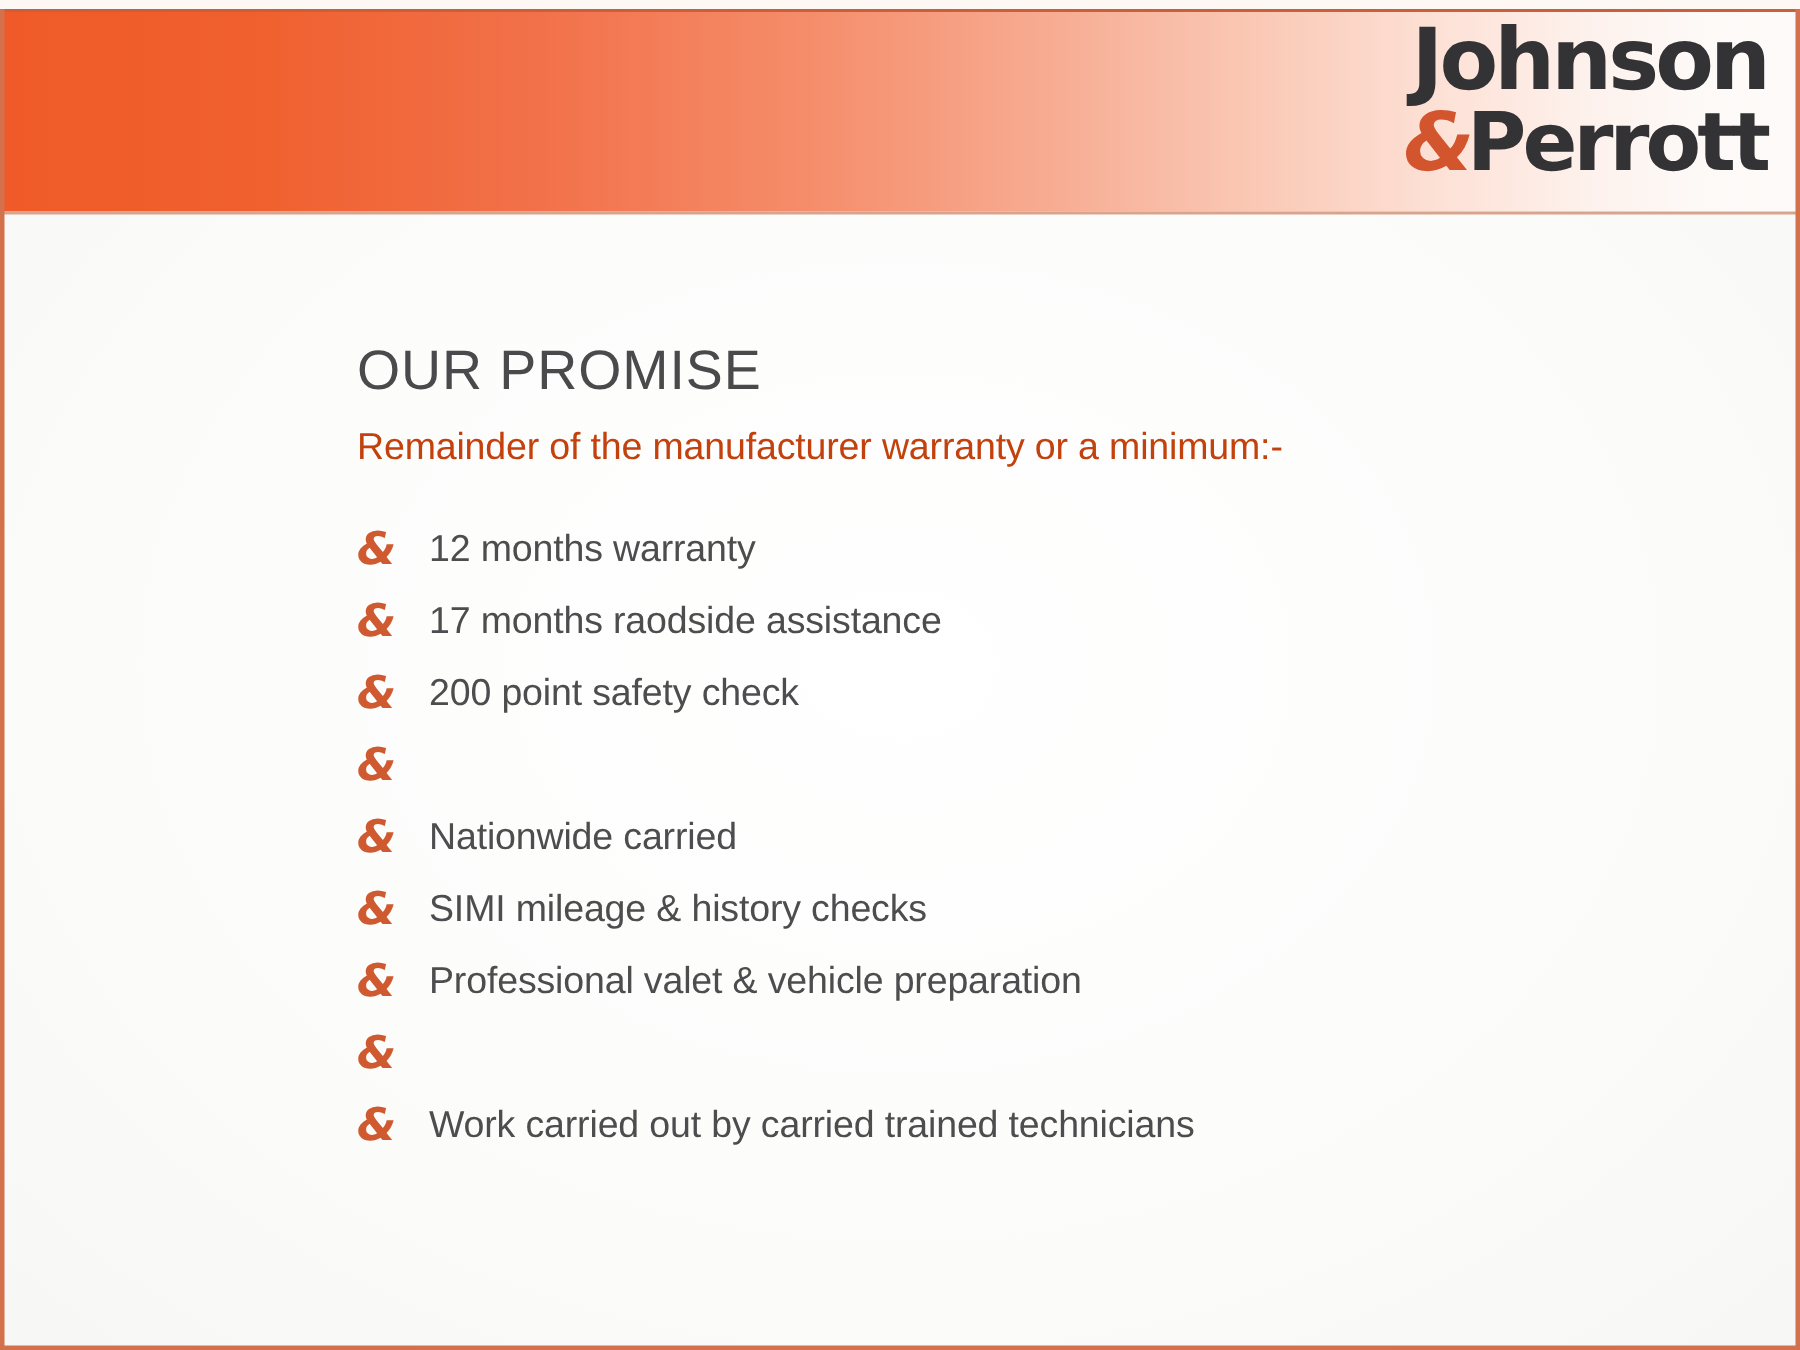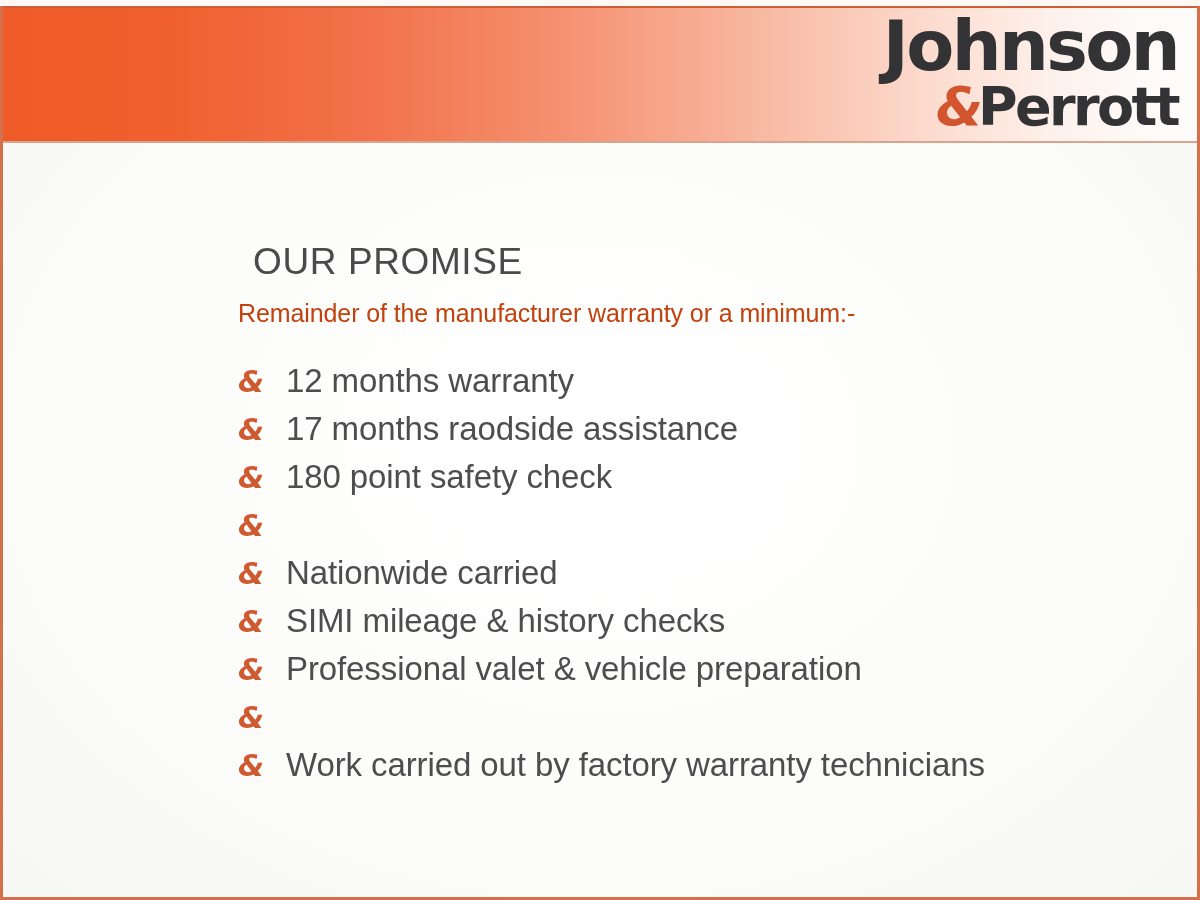--- a/index.html
+++ b/index.html
@@ -107,21 +107,21 @@
     top: 14px;
     right: 22px;
     z-index: 6;
     text-align: right;
     line-height: 0.92;
     user-select: none;
   }
   .logo-line1 {
     display: block;
     font-family: "DejaVu Sans", sans-serif;
-    font-size: 70px;
+    font-size: 57px;
     font-weight: bold;
     letter-spacing: -2.6px;
     color: #333234;
     white-space: nowrap;
   }
   .logo-line2 {
     display: block;
     font-family: "DejaVu Sans", sans-serif;
     font-size: 54px;
     font-weight: bold;
@@ -140,21 +140,21 @@
   
   .content {
     position: absolute;
     left: 238px;
     top: 228px;
     width: 920px;
     z-index: 6;
   }
 
   .page-title {
-    margin: 15px;
+    margin: 0;
     font-size: 37px;
     font-weight: normal;
     letter-spacing: 0.6px;
     color: #4a4a4c;
     line-height: 1.0;
   }
 
   .subtitle {
     margin: 20px 0 0 0;
     font-size: 25px;
@@ -181,21 +181,21 @@
     font-size: 30px;
     font-weight: bold;
     font-style: italic;
     color: #cf5a30;
     line-height: 1;
     text-align: left;
     user-select: none;
   }
   .promise-text {
     flex: 1 1 auto;
-    font-size: 33px;
+    font-size: 25px;
     color: #4d4d4f;
     letter-spacing: -0.1px;
     line-height: 1.1;
     white-space: nowrap;
   }
 </style>
 </head>
 <body>
 
 <div id="poster">
@@ -225,21 +225,21 @@
       <li class="promise-item">
         <span class="bullet-amp">&amp;</span>
         <span class="promise-text">12 months warranty</span>
       </li>
       <li class="promise-item">
         <span class="bullet-amp">&amp;</span>
         <span class="promise-text">17 months raodside assistance</span>
       </li>
       <li class="promise-item">
         <span class="bullet-amp">&amp;</span>
-        <span class="promise-text">180 point safety check</span>
+        <span class="promise-text">200 point safety check</span>
       </li>
       <li class="promise-item">
         <span class="bullet-amp">&amp;</span>
       </li>
       <li class="promise-item">
         <span class="bullet-amp">&amp;</span>
         <span class="promise-text">Nationwide carried</span>
       </li>
       <li class="promise-item">
         <span class="bullet-amp">&amp;</span>
@@ -247,18 +247,18 @@
       </li>
       <li class="promise-item">
         <span class="bullet-amp">&amp;</span>
         <span class="promise-text">Professional valet &amp; vehicle preparation</span>
       </li>
       <li class="promise-item">
         <span class="bullet-amp">&amp;</span>
       </li>
       <li class="promise-item">
         <span class="bullet-amp">&amp;</span>
-        <span class="promise-text">Work carried out by factory warranty technicians</span>
+        <span class="promise-text">Work carried out by carried trained technicians</span>
       </li>
     </ul>
 
   </div>
 </div>
 
 </body></html>

